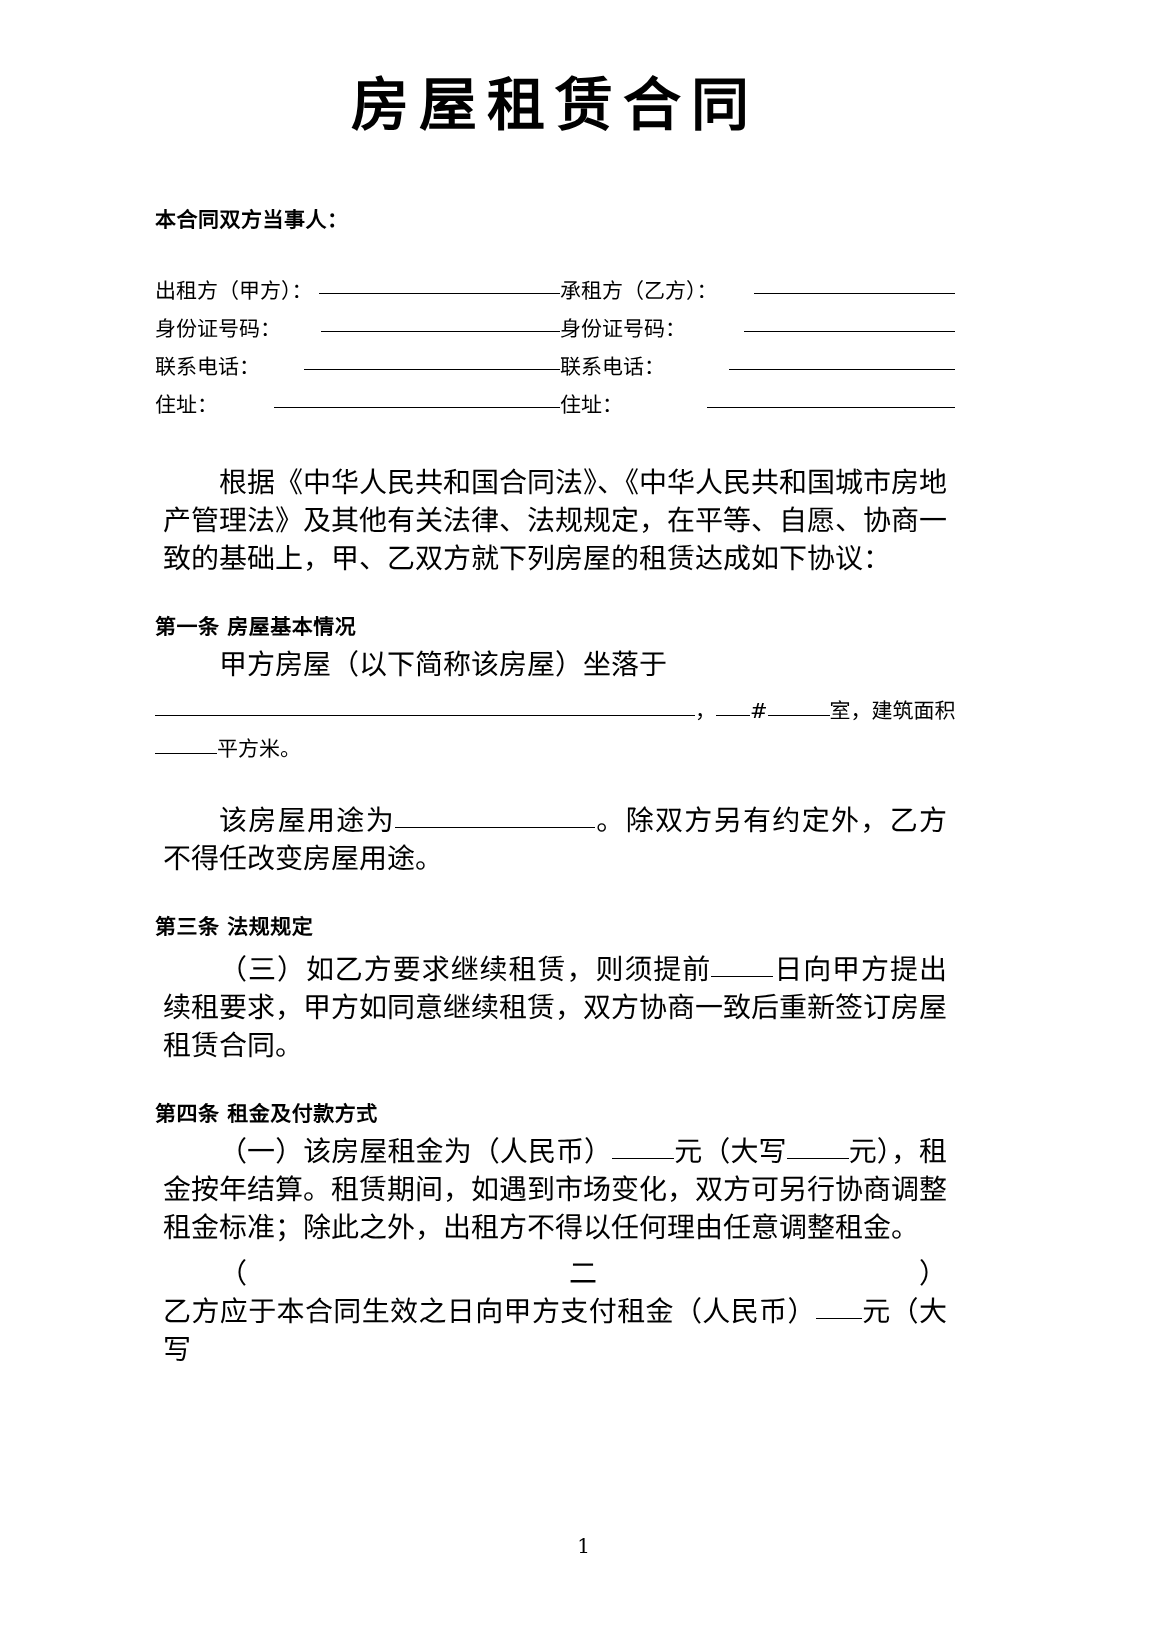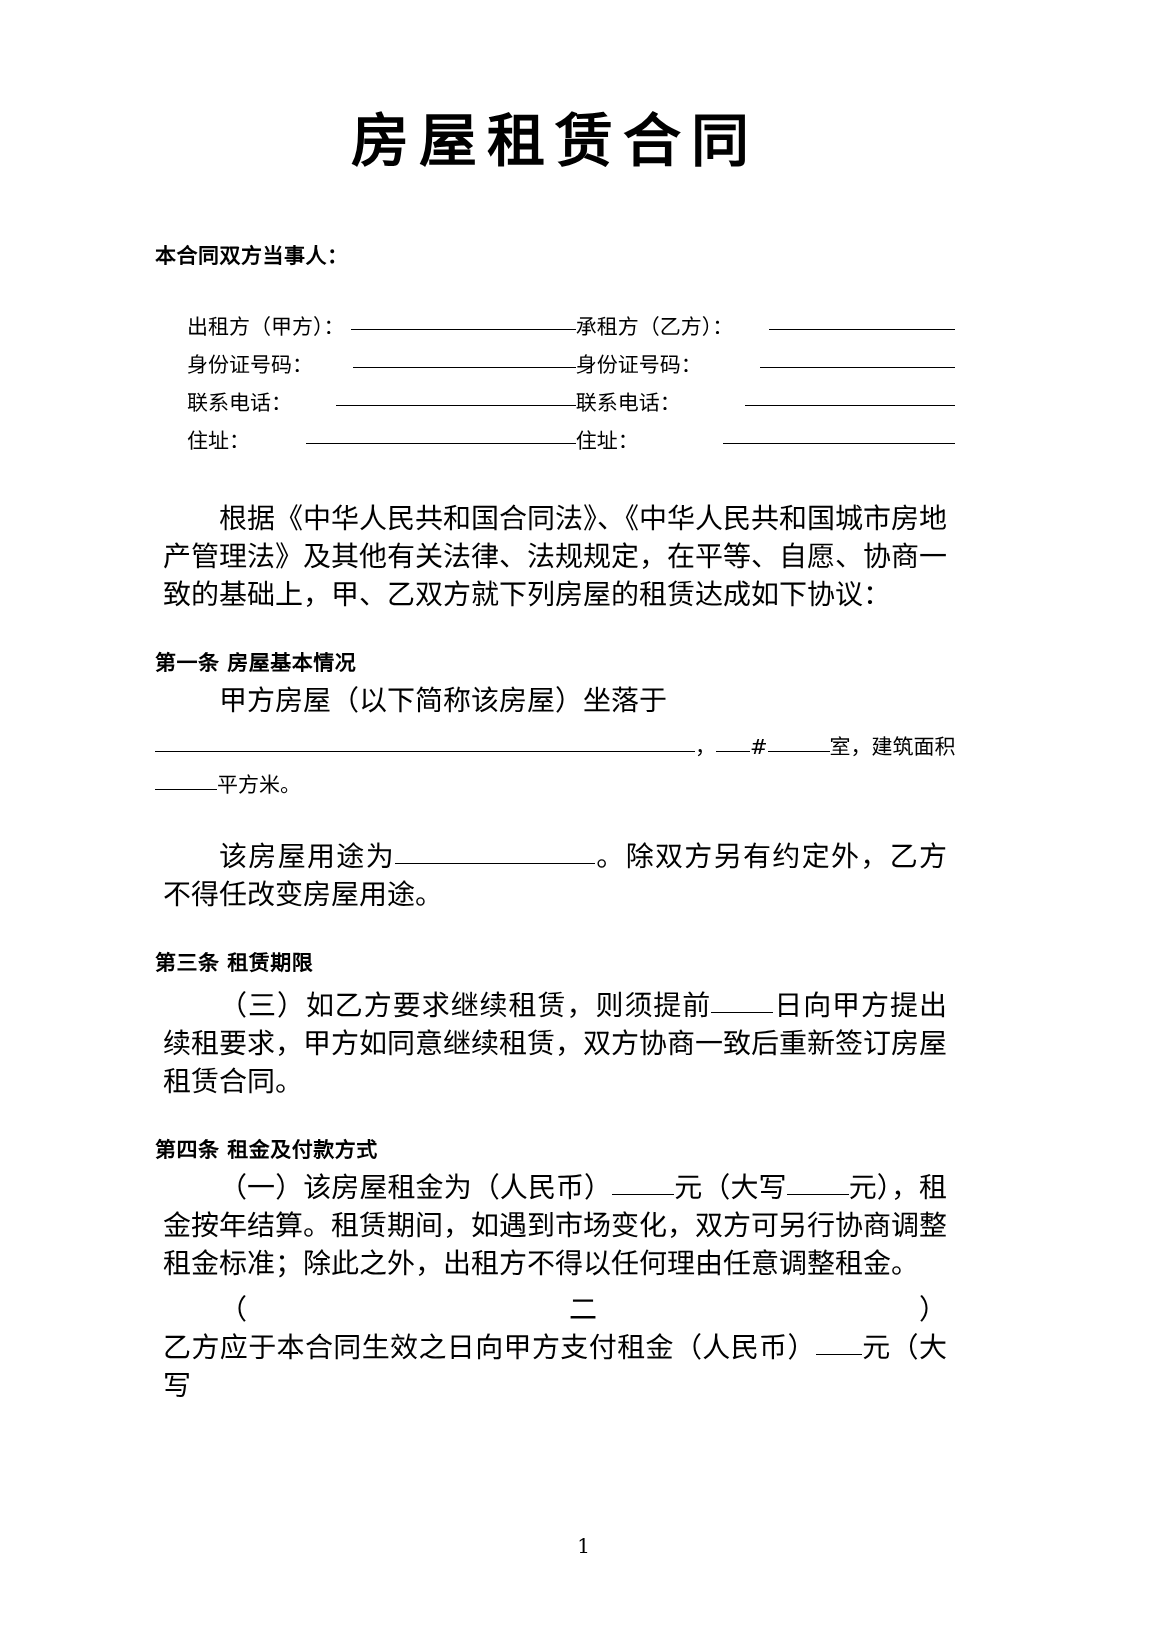--- a/index.html
+++ b/index.html
@@ -27,21 +27,21 @@
   }
 
   
   .doc-title {
     font-family: "DejaVu Sans", "Liberation Sans", sans-serif;
     font-weight: bold;
     font-size: 58px;
     letter-spacing: 10px;
     text-align: center;
     margin: 0;
-    padding-top: 108px;
+    padding-top: 72px;
     line-height: 1.15;
     white-space: nowrap;
   }
 
   
   .heading {
     font-family: "DejaVu Sans", "Liberation Sans", sans-serif;
     font-weight: bold;
     font-size: 21px;
     line-height: 1.5;
@@ -55,21 +55,20 @@
   
   .parties {
     margin-top: 36px;
   }
   .party-row {
     display: flex;
     align-items: baseline;
     font-size: 21px;
     line-height: 38px;
     white-space: nowrap;
-    margin-left: 32px;
   }
   .party-col {
     display: flex;
     align-items: baseline;
     box-sizing: border-box;
   }
   .party-col.left { width: 405px; }
   .party-col.right { width: 395px; gap: 28px; }
   .party-label {
     flex: 0 0 auto;
@@ -209,21 +208,21 @@
       <p class="addr-line">
         <span class="b b-m"></span><span>平方米。</span>
       </p>
     </div>
 
     <div class="sec">
       <p class="para indent sec-body"><span>该房屋用途为</span><span class="b b-xl"></span><span>。除双方另有约定外，乙方不得任改变房屋用途。</span></p>
     </div>
 
     <div class="sec">
-      <div class="heading">第三条  租赁期限</div>
+      <div class="heading">第三条  法规规定</div>
 
 
 
       <p class="para indent"><span>（三）</span><span>如乙方要求继续租赁，则须提前</span><span class="b b-m"></span><span>日向甲方提出续租要求，甲方如同意继续租赁，双方协商一致后重新签订房屋租赁合同。</span></p>
     </div>
 
     <div class="sec">
       <div class="heading">第四条  租金及付款方式</div>
 
       <p class="para indent sec-body"><span>（一）</span><span>该房屋租金为（人民币）</span><span class="b b-m"></span><span>元（大写</span><span class="b b-m"></span><span>元），租金按年结算。租赁期间，如遇到市场变化，双方可另行协商调整租金标准；除此之外，出租方不得以任何理由任意调整租金。</span></p>

